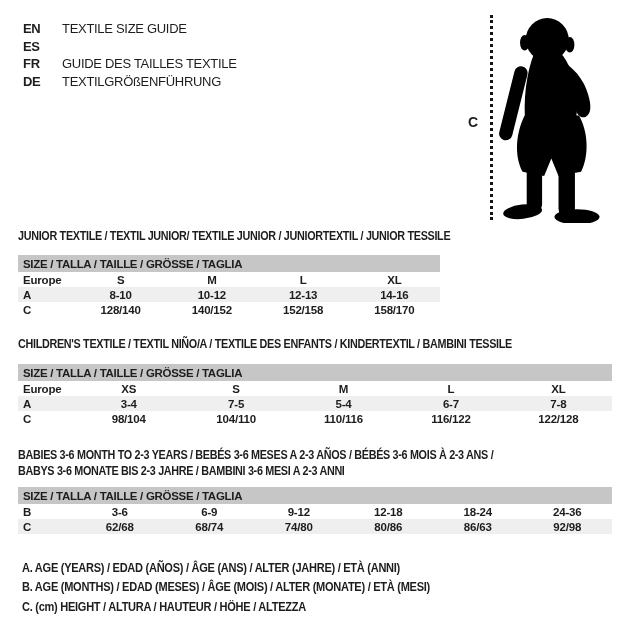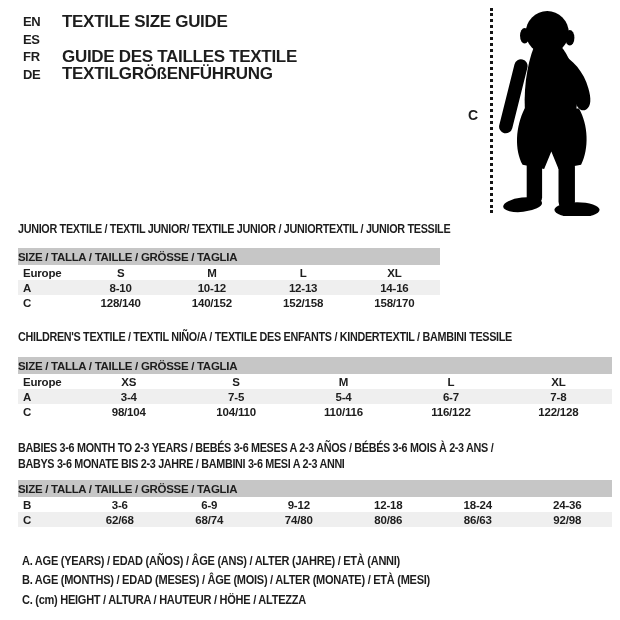--- a/index.html
+++ b/index.html
@@ -1,29 +1,29 @@
 <!DOCTYPE html>
 <html><head>
 <meta charset="utf-8">
 <style>
   html,body { margin:0; padding:0; }
   body {
     width:620px; height:620px; background:#ffffff;
     font-family:"Liberation Sans", sans-serif;
     color:#1d1d1d; position:relative; overflow:hidden;
   }
-  .page { position:absolute; inset:0; }
+  .page { position:absolute; inset:0;margin-top:7px; }
 
   
   .langs { position:absolute; left:23px; top:13px; }
   .lang-row { display:flex; height:17.5px; align-items:center; }
   .lang-code {
     width:39px; font-size:13px; font-weight:700; letter-spacing:-0.3px;
   }
-  .lang-label { font-size:17px; font-weight:700; letter-spacing:-0.3px; }
+  .lang-label { font-size:13px; font-weight:400; letter-spacing:-0.3px; }
 
   
   .figure { position:absolute; left:455px; top:0; width:165px; height:220px; }
   .dotline {
     position:absolute; left:35px; top:8px; height:205px; width:0;
     border-left:3px dotted #151515;
   }
   .cmark {
     position:absolute; left:13px; top:107px;
     font-size:14px; font-weight:700;
@@ -35,21 +35,21 @@
     position:absolute; left:18px;
     font-size:12px; font-weight:700; letter-spacing:-0.35px;
     white-space:nowrap; transform:scaleX(0.9); transform-origin:0 50%;
     line-height:16px;
   }
 
   
   .sg-table { position:absolute; left:18px; }
   .band {
     height:17px; background:#c6c6c6; display:flex; align-items:center;
-    box-sizing:border-box;
+    padding-left:5px; box-sizing:border-box;
     font-size:11.5px; font-weight:700; letter-spacing:-0.3px;
   }
   .row { display:flex; height:15px; align-items:center; }
   .row.stripe { background:#efefef; }
   .cell-label {
     width:57px; padding-left:5px; box-sizing:border-box;
     font-size:11.5px; font-weight:700; letter-spacing:-0.2px; text-align:left;
   }
   .cell {
     flex:1; text-align:center;

